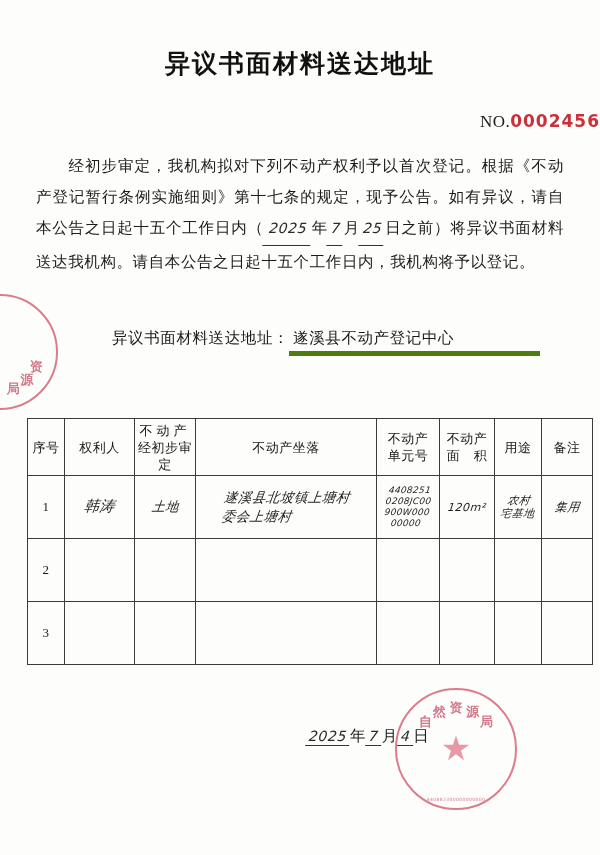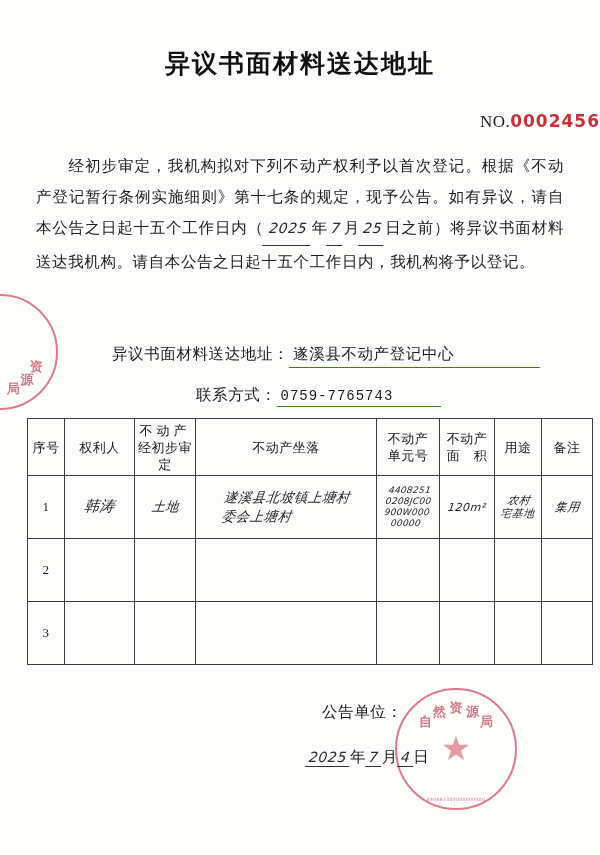--- a/index.html
+++ b/index.html
@@ -92,24 +92,23 @@
     left: 112px;
     font-size: 15.5px;
     letter-spacing: 0.6px;
     white-space: nowrap;
   }
   .field-line.addr { top: 328px; }
   .field-line.tel  { top: 372px; left: 196px; }
 
   .field-value {
     display: inline-block;
-    border-bottom: 1px solid #4d7c0f;
+    border-bottom: 5px solid #4d7c0f;
     padding: 0 4px 2px 4px;
     min-width: 120px;
-    margin-top: 16px;
   }
   .addr .field-value { min-width: 243px; }
   .tel .field-value {
     min-width: 156px;
     font-family: "Liberation Mono", "DejaVu Sans Mono", monospace;
     font-size: 14px;
     letter-spacing: 1px;
   }
 
   
@@ -267,23 +266,20 @@
   </div>
 
   <div class="body-block">
     <span class="indent"></span><span>经初步审定，我机构拟对下列不动产权利予以首次登记。根据《不动产登记暂行条例实施细则》第十七条的规定，现予公告。如有异议，请自本公告之日起十五个工作日内（</span><span class="hand">2025</span><span>年</span><span class="hand sm">7</span><span>月</span><span class="hand sm">25</span><span>日之前）将异议书面材料送达我机构。请自本公告之日起十五个工作日内，我机构将予以登记。</span>
   </div>
 
   <div class="field-line addr">
     <span>异议书面材料送达地址：</span><span class="field-value">遂溪县不动产登记中心</span>
   </div>
 
-  <div class="field-line tel">
-    <span>联系方式：</span><span class="field-value">0759-7765743</span>
-  </div>
 
   <div class="tbl-wrap">
     <table class="reg">
       <thead>
         <tr>
           <th class="c-idx">
             <span class="hdr-2line">序号</span>
           </th>
           <th class="c-owner">
             <span class="hdr-2line">权利人</span>
@@ -357,21 +353,20 @@
           <td></td>
           <td></td>
           <td></td>
           <td></td>
         </tr>
       </tbody>
     </table>
   </div>
 
   <div class="sign-block">
-    <div>公告单位：</div>
     <div class="sign-line-2">
       <span class="hand sm">2025</span><span>年</span><span class="hand sm">7</span><span>月</span><span class="hand sm">4</span><span>日</span>
     </div>
   </div>
 
   <div class="seal seal-main">
     <div class="seal-star">★</div>
     <div class="seal-text">
       <span style="transform: rotate(-48deg) translateY(-41px) rotate(48deg);">自</span>
       <span style="transform: rotate(-24deg) translateY(-41px) rotate(24deg);">然</span>

